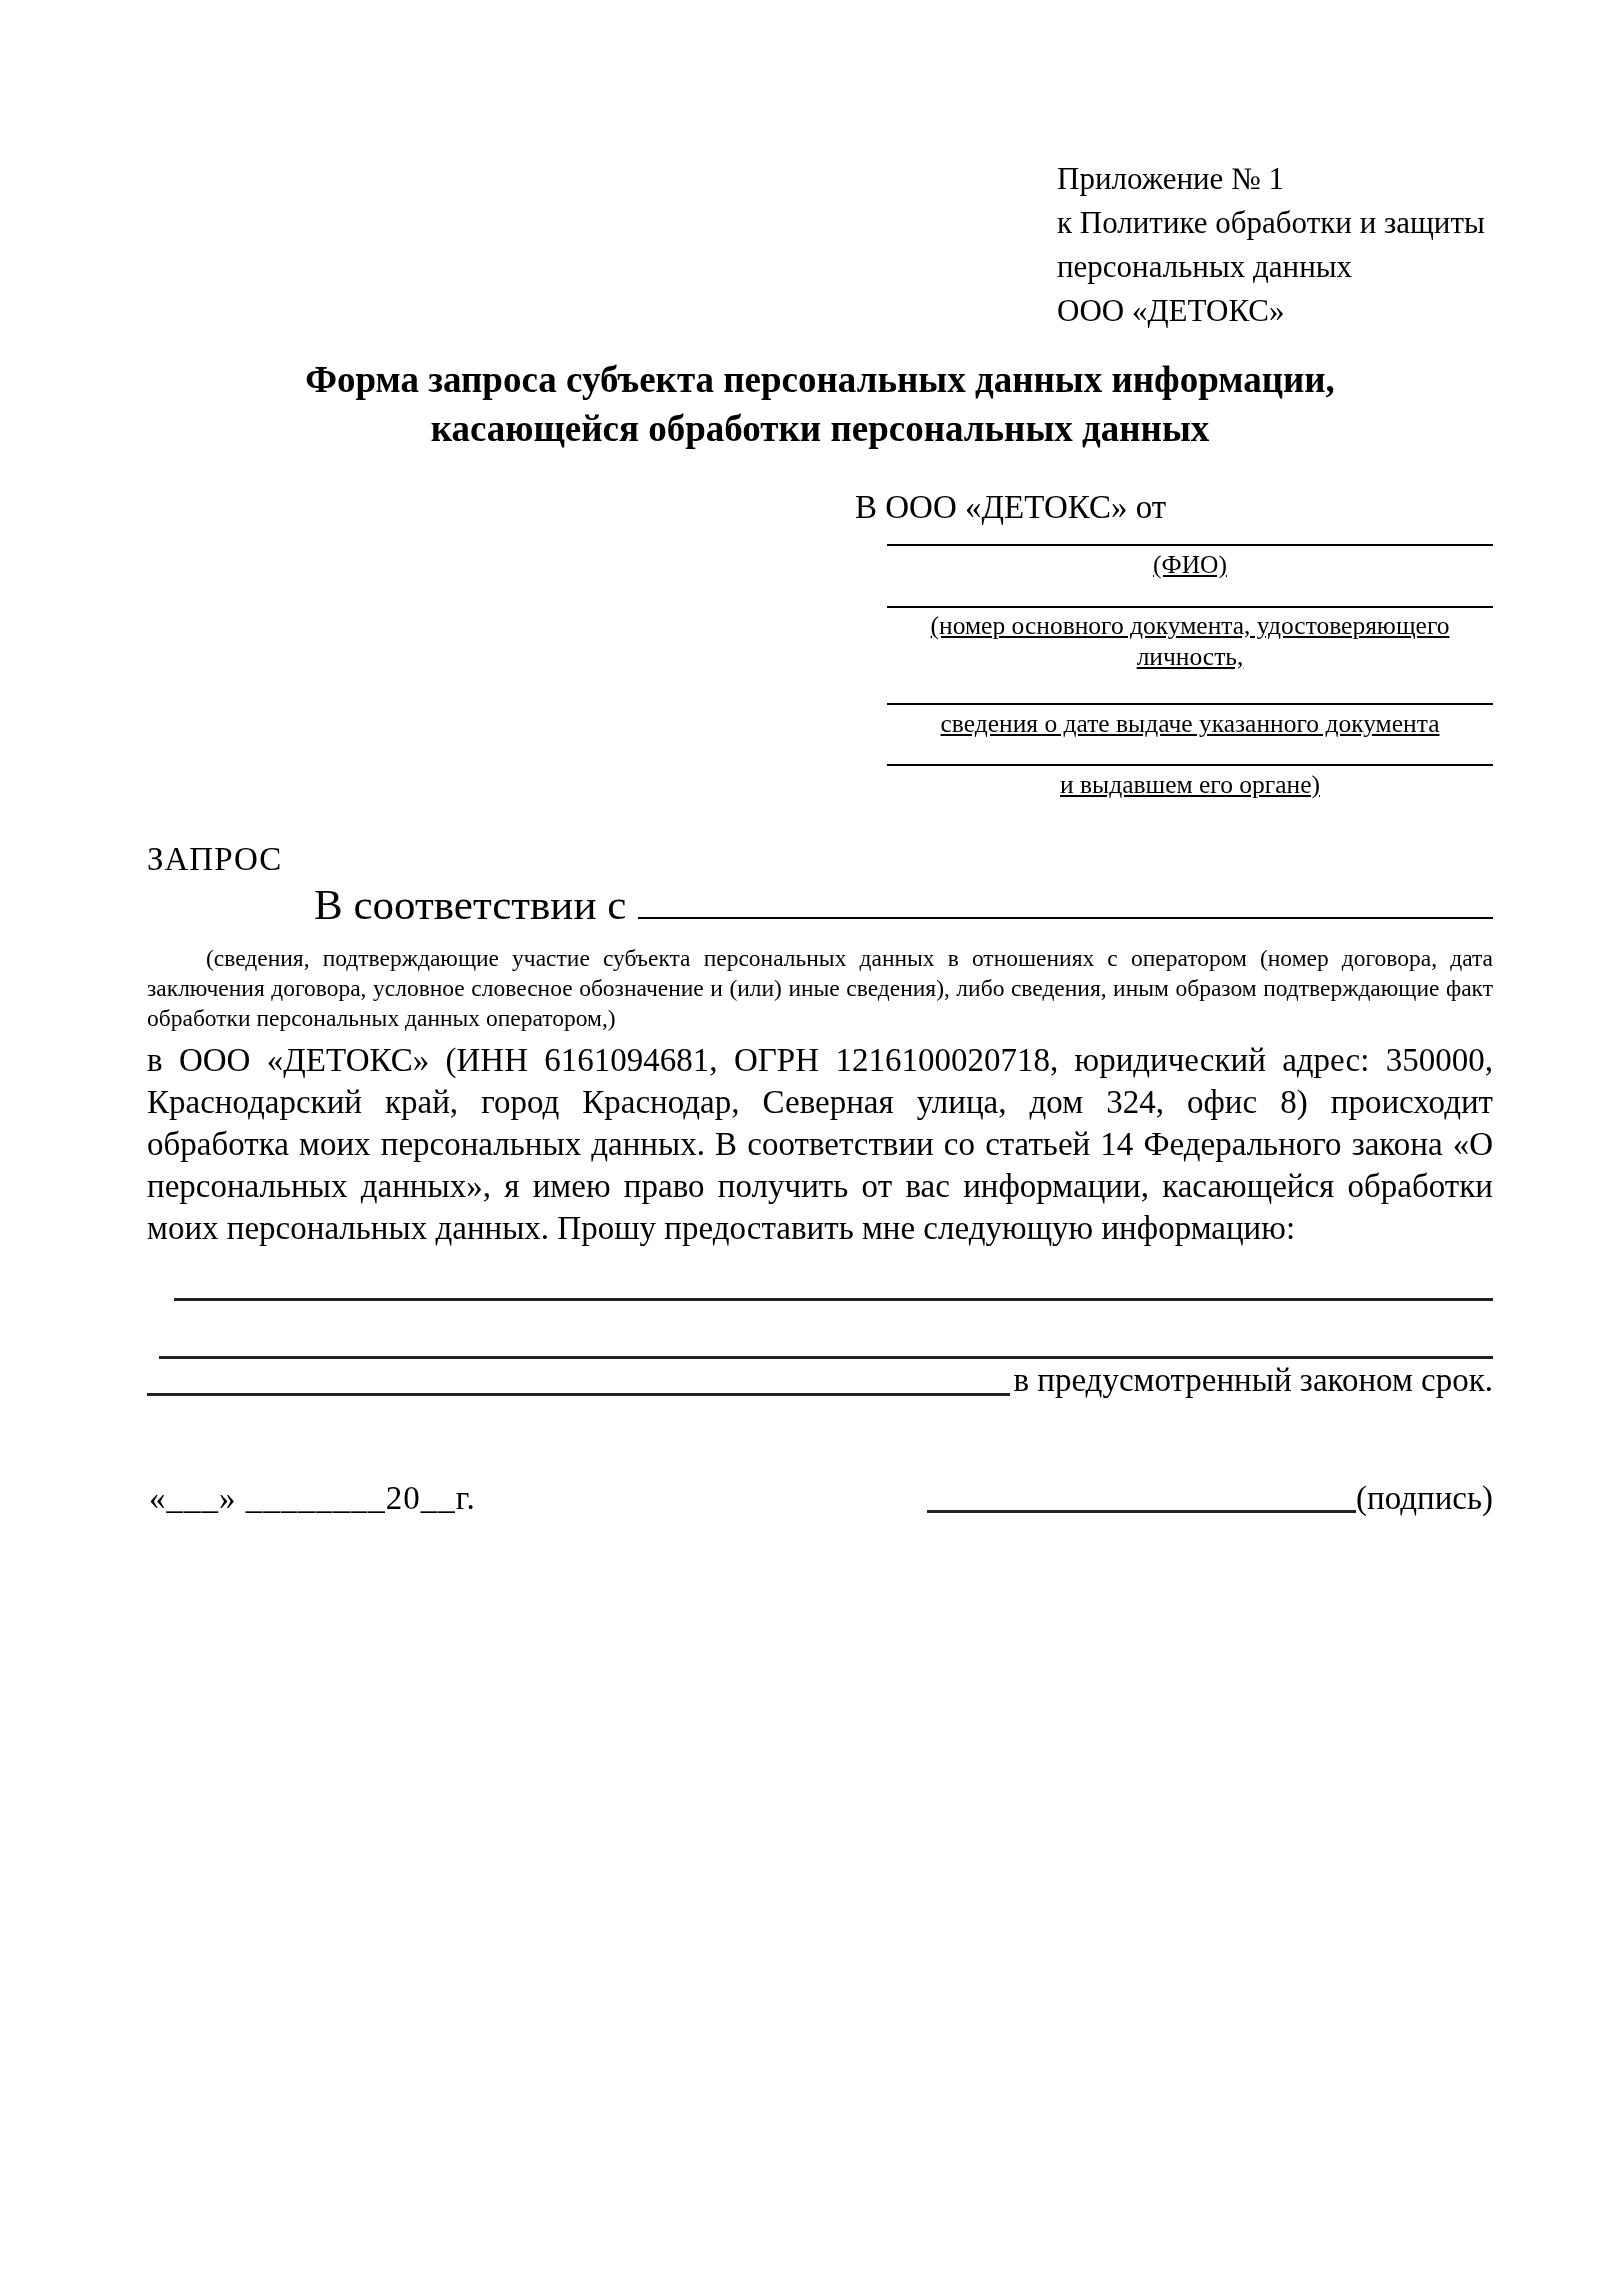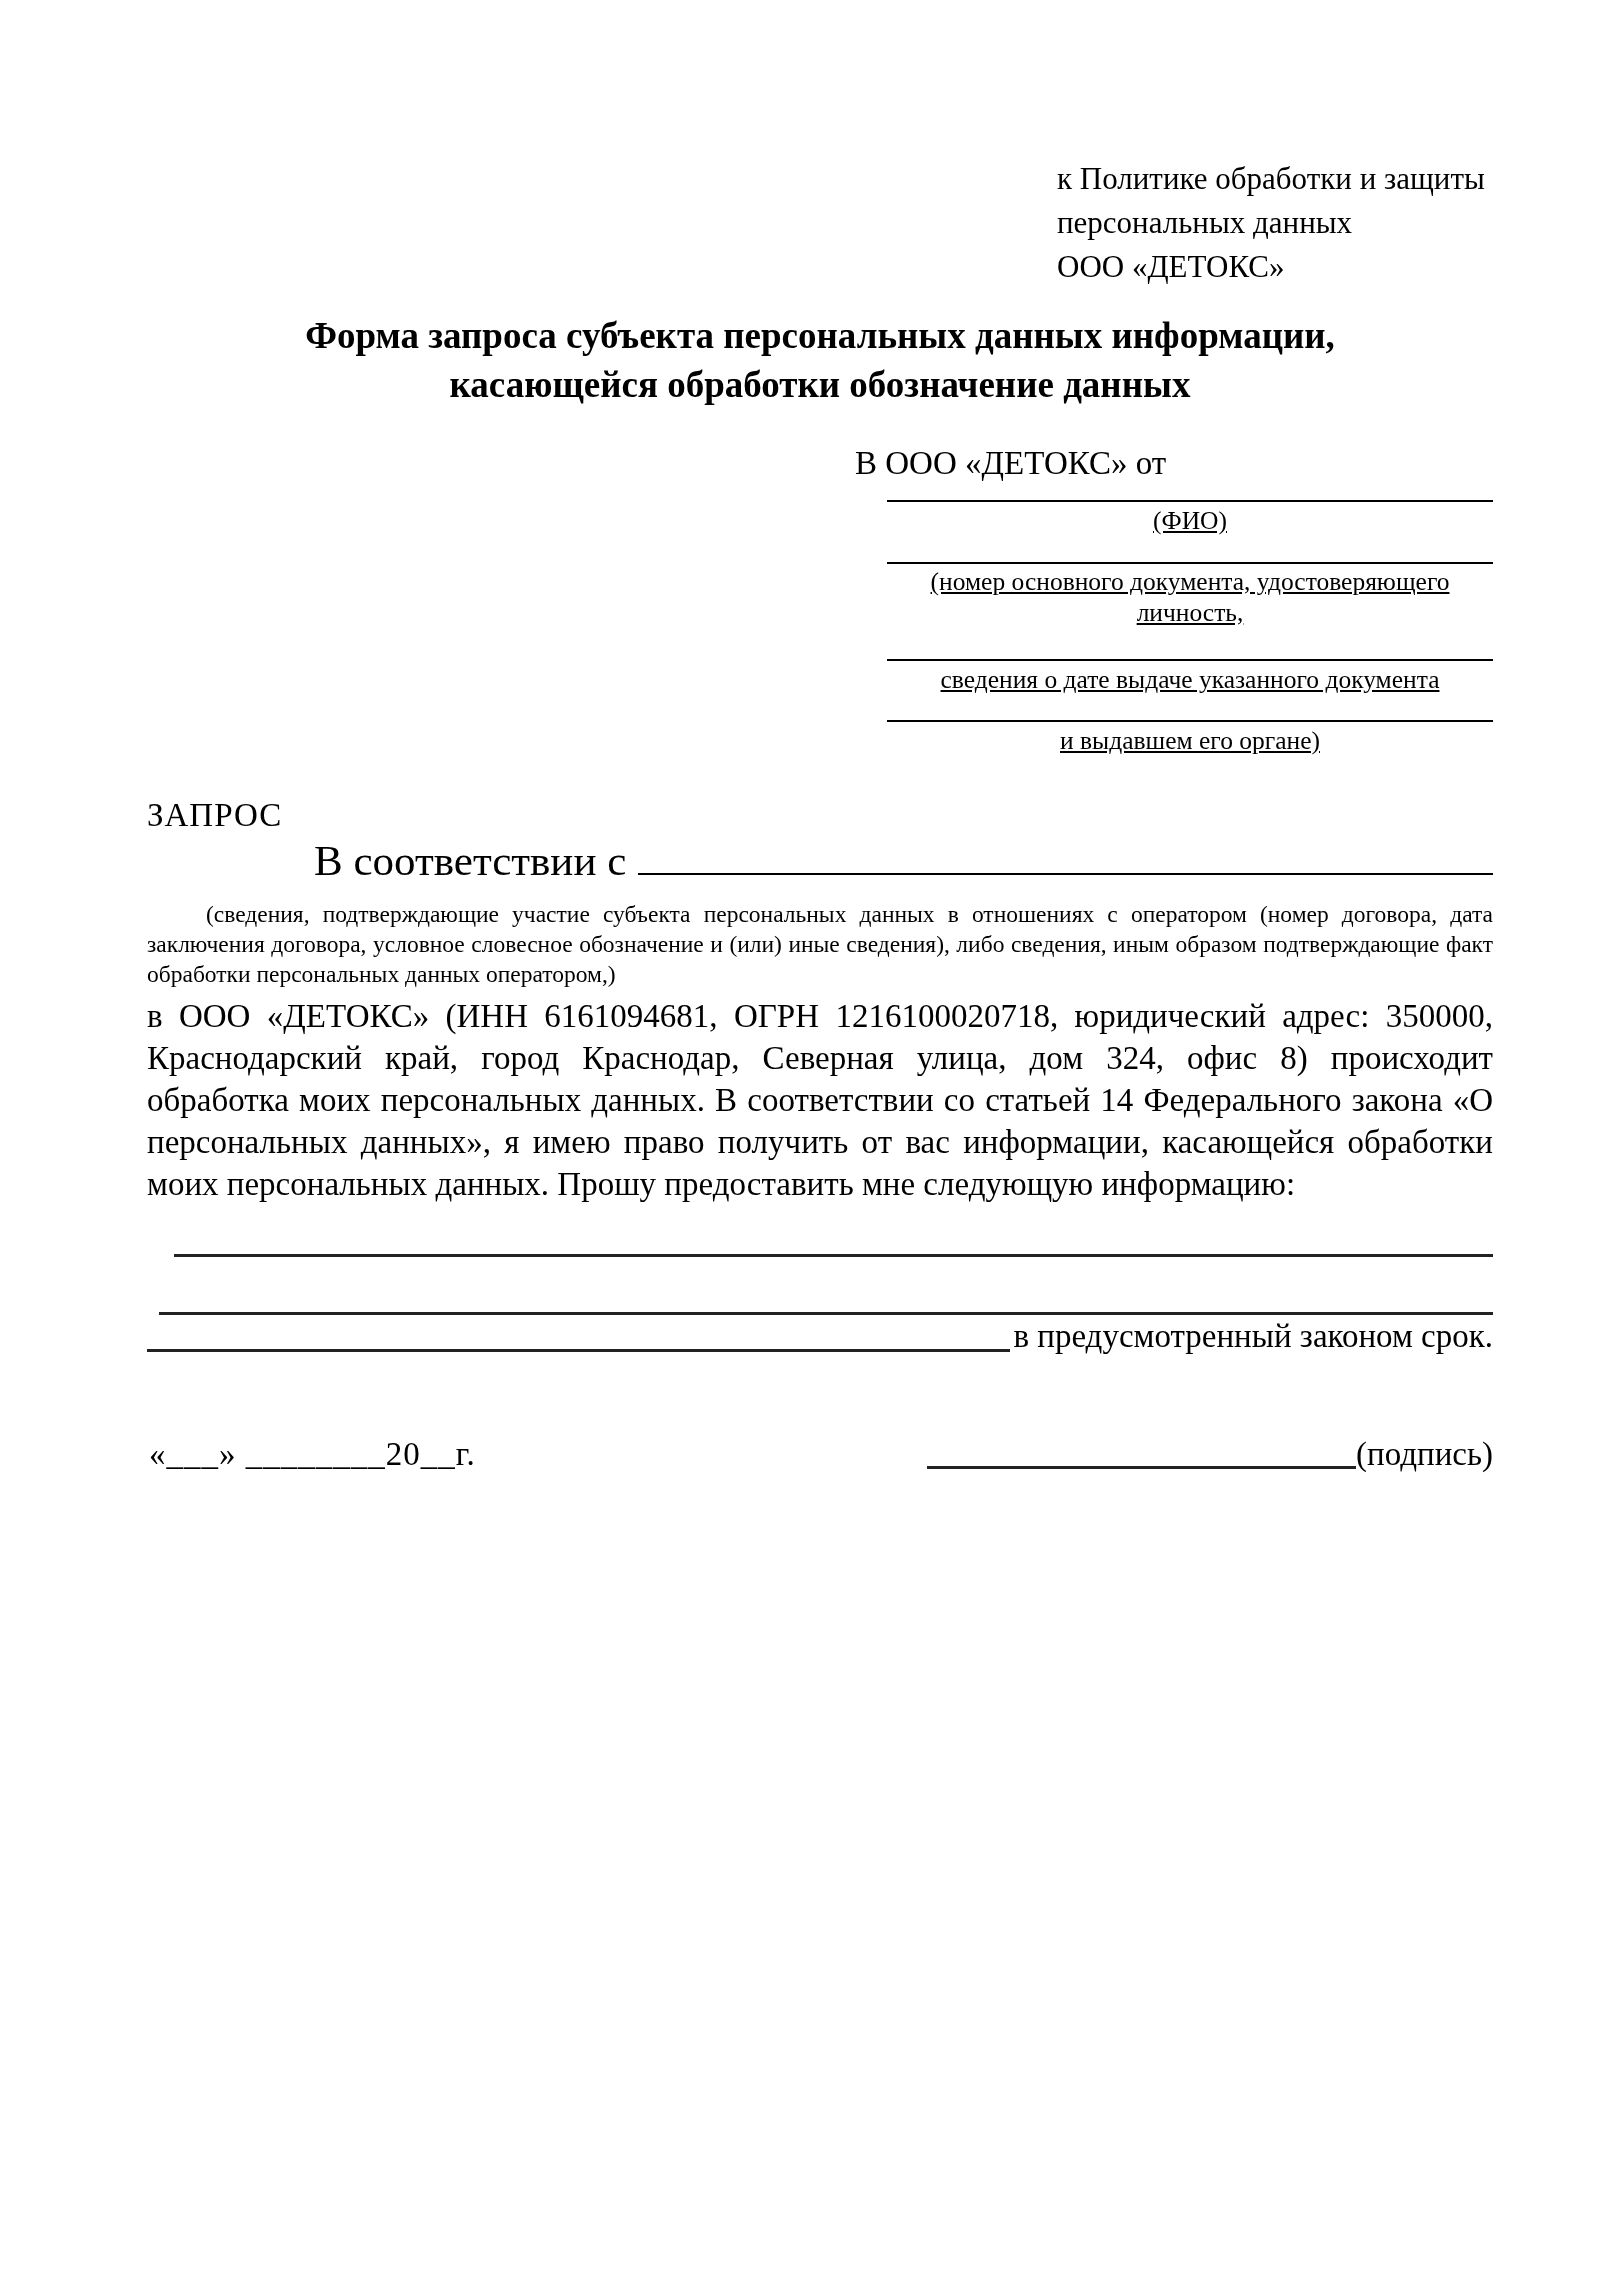--- a/index.html
+++ b/index.html
@@ -119,28 +119,29 @@
     height: 0;
   }
   .sig-caption { white-space: nowrap; }
 </style>
 </head>
 <body>
 
 <div class="page">
 
   <div class="hdr">
+    <div>Приложение № 1</div>
     <div>к Политике обработки и защиты</div>
     <div>персональных данных</div>
     <div>ООО «ДЕТОКС»</div>
   </div>
 
   <div class="doc-title">
     <div>Форма запроса субъекта персональных данных информации,</div>
-    <div>касающейся обработки обозначение данных</div>
+    <div>касающейся обработки персональных данных</div>
   </div>
 
   <div class="to-line">В ООО «ДЕТОКС» от</div>
 
   <div class="right-col">
     <div class="rule rule-1"></div>
     <div class="caption">(ФИО)</div>
 
     <div class="rule rule-2"></div>
     <div class="caption">(номер основного документа, удостоверяющего личность,</div>

